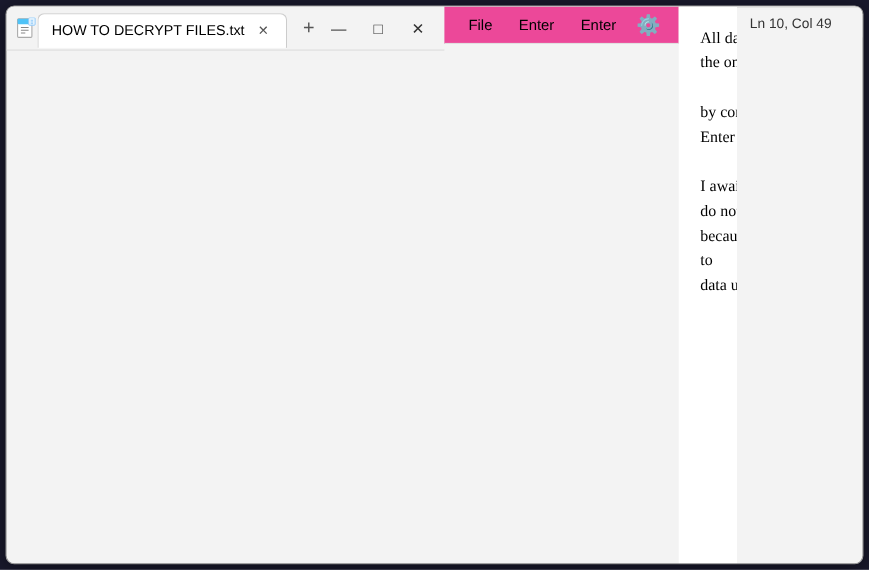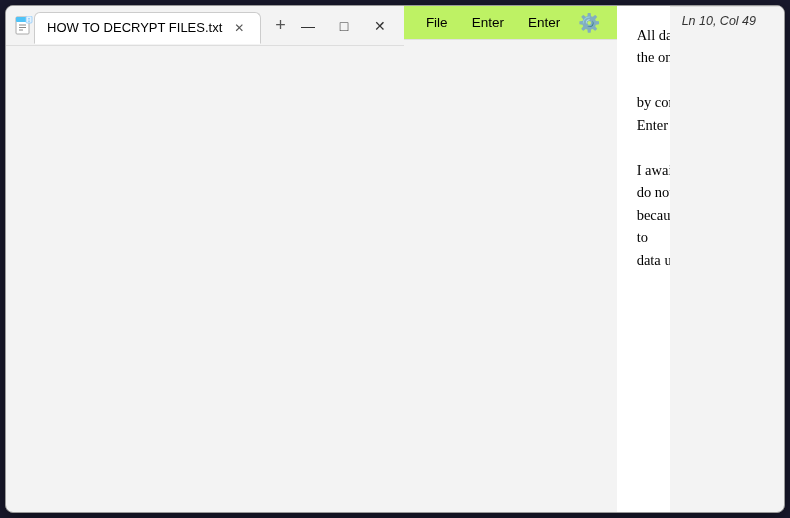--- a/index.html
+++ b/index.html
@@ -85,21 +85,21 @@
       border-radius: 4px;
       display: flex;
       align-items: center;
       justify-content: center;
     }
 
     
     .menu-bar {
       display: flex;
       align-items: center;
-      background: #bef264;
+      background: #ec4899;
       height: 34px;
       padding: 0 12px;
       border-bottom: 1px solid #e0e0e0;
       flex-shrink: 0;
       gap: 4px;
     }
 
     .menu-item {
       padding: 4px 10px;
       font-size: 13.5px;
@@ -166,21 +166,20 @@
       flex-shrink: 0;
       gap: 0;
     }
 
     .status-section {
       padding: 0 16px;
       border-right: 1px solid #ccc;
       height: 100%;
       display: flex;
       align-items: center;
-      font-style: italic;
     }
 
     .status-section:first-child {
       padding-left: 0;
     }
 
     .status-section:last-child {
       border-right: none;
     }
 

